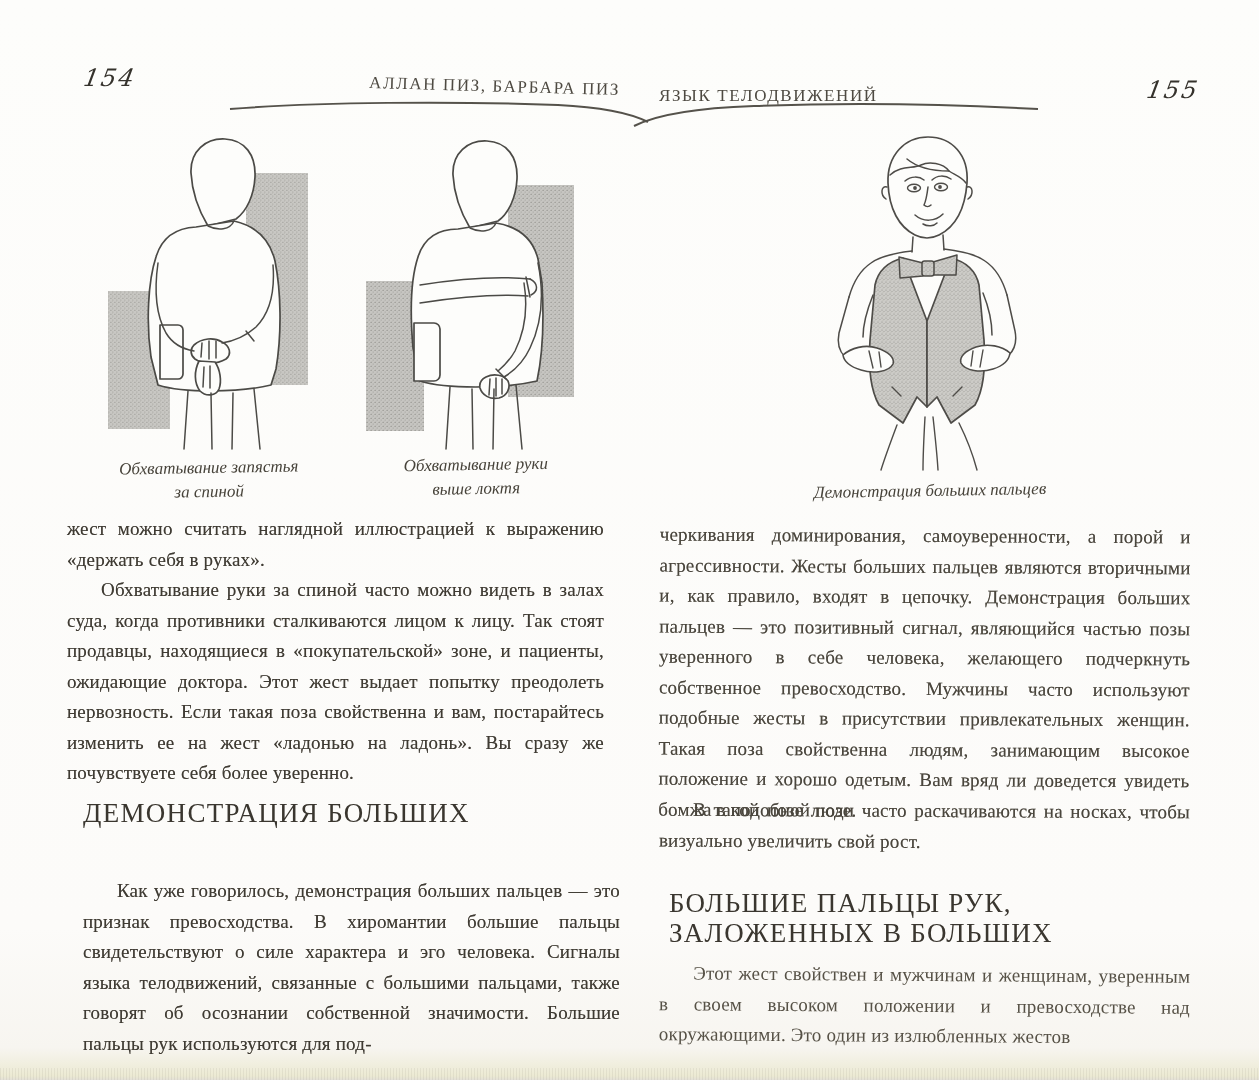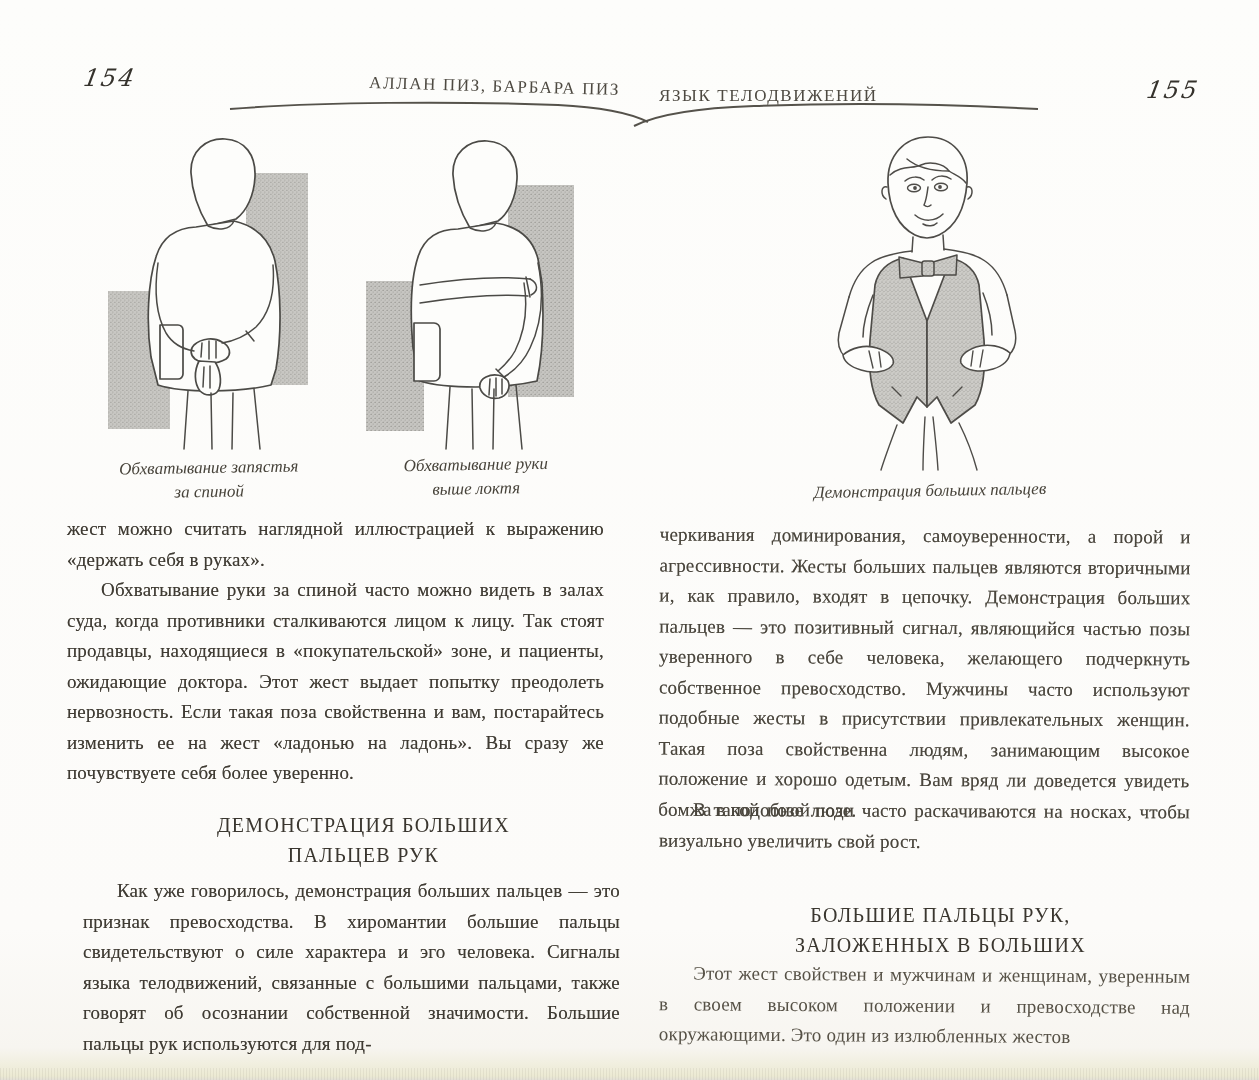--- a/index.html
+++ b/index.html
@@ -40,27 +40,26 @@
     text-align:justify;
     color:#3f3b33;
     letter-spacing:.2px;
     text-shadow:0 0 .4px rgba(63,59,51,.55);
     margin:0;
   }
   .indent{text-indent:34px;}
   .fade-1{color:#4a463d;}
   .fade-2{color:#565146;text-shadow:none;}
   .section-heading{
-    font-size:20px;
+    font-size:27px;
     line-height:29.5px;
     letter-spacing:1.3px;
     color:#3a362f;
     font-weight:normal;
-    margin:12px;
-    text-align:center;
+    margin:0;
   }
   .section-heading span{display:block;}
   .bottom-edge{
     left:0;right:0;bottom:0;height:12px;
     background:repeating-linear-gradient(90deg,rgba(110,104,92,.14) 0 1px,transparent 1px 3px);
     opacity:.65;
   }
   svg{overflow:visible;}
 </style>
 </head>
@@ -147,21 +146,20 @@
       <span style="display:block;">выше локтя</span>
     </div>
 
     <div class="abs" style="left:67px;top:514px;width:537px;">
       <p class="body-text">жест можно считать наглядной иллюстрацией к выражению «держать себя в руках».</p>
       <p class="body-text indent">Обхватывание руки за спиной часто можно видеть в залах суда, когда противники сталкиваются лицом к лицу. Так стоят продавцы, находящиеся в «покупательской» зоне, и пациенты, ожидающие доктора. Этот жест выдает попытку преодолеть нервозность. Если такая поза свойственна и вам, постарайтесь изменить ее на жест «ладонью на ладонь». Вы сразу же почувствуете себя более уверенно.</p>
     </div>
 
     <h2 class="abs section-heading" style="left:83px;top:799px;width:537px;">
       <span>ДЕМОНСТРАЦИЯ БОЛЬШИХ</span>
-      <span>ПАЛЬЦЕВ РУК</span>
     </h2>
 
     <p class="abs body-text indent" style="left:83px;top:876px;width:537px;font-family:Liberation Serif, serif;">Как уже говорилось, демонстрация больших пальцев — это признак превосходства. В хиромантии большие пальцы свидетельствуют о силе характера и эго человека. Сигналы языка телодвижений, связанные с большими пальцами, также говорят об осознании собственной значимости. Большие пальцы рук используются для под-</p>
   </div>
 
   <div class="abs" style="left:630px;top:0;width:629px;height:1080px;">
 
     <div class="abs running-header" style="left:29px;top:86px;">ЯЗЫК ТЕЛОДВИЖЕНИЙ</div>
 
     <div class="abs page-number" style="left:517px;top:76px;">155</div>
@@ -237,21 +235,21 @@
     <div class="abs caption" style="left:80px;top:479px;width:440px;">
       <span>Демонстрация больших пальцев</span>
     </div>
 
     <div class="abs" style="left:29px;top:521px;width:531px;transform:rotate(0.3deg);">
       <p class="body-text fade-1">черкивания доминирования, самоуверенности, а порой и агрессивности. Жесты больших пальцев являются вторичными и, как правило, входят в цепочку. Демонстрация больших пальцев — это позитивный сигнал, являющийся частью позы уверенного в себе человека, желающего подчеркнуть собственное превосходство. Мужчины часто используют подобные жесты в присутствии привлекательных женщин. Такая поза свойственна людям, занимающим высокое положение и хорошо одетым. Вам вряд ли доведется увидеть бомжа в подобной позе.</p>
     </div>
 
     <p class="abs body-text fade-1 indent" style="left:29px;top:796px;width:531px;transform:rotate(0.3deg);">В такой позе люди часто раскачиваются на носках, чтобы визуально увеличить свой рост.</p>
 
-    <h2 class="abs section-heading fade-1" style="left:33px;top:889px;width:531px;">
+    <h2 class="abs section-heading fade-1" style="left:39px;top:889px;width:531px;">
       <span>БОЛЬШИЕ ПАЛЬЦЫ РУК,</span>
       <span>ЗАЛОЖЕННЫХ В БОЛЬШИХ</span>
     </h2>
 
     <p class="abs body-text fade-2 indent" style="left:29px;top:960px;width:531px;transform:rotate(0.4deg);">Этот жест свойствен и мужчинам и женщинам, уверенным в своем высоком положении и превосходстве над окружающими. Это один из излюбленных жестов</p>
   </div>
 
   <div class="abs bottom-edge"></div>
 </div>
 

